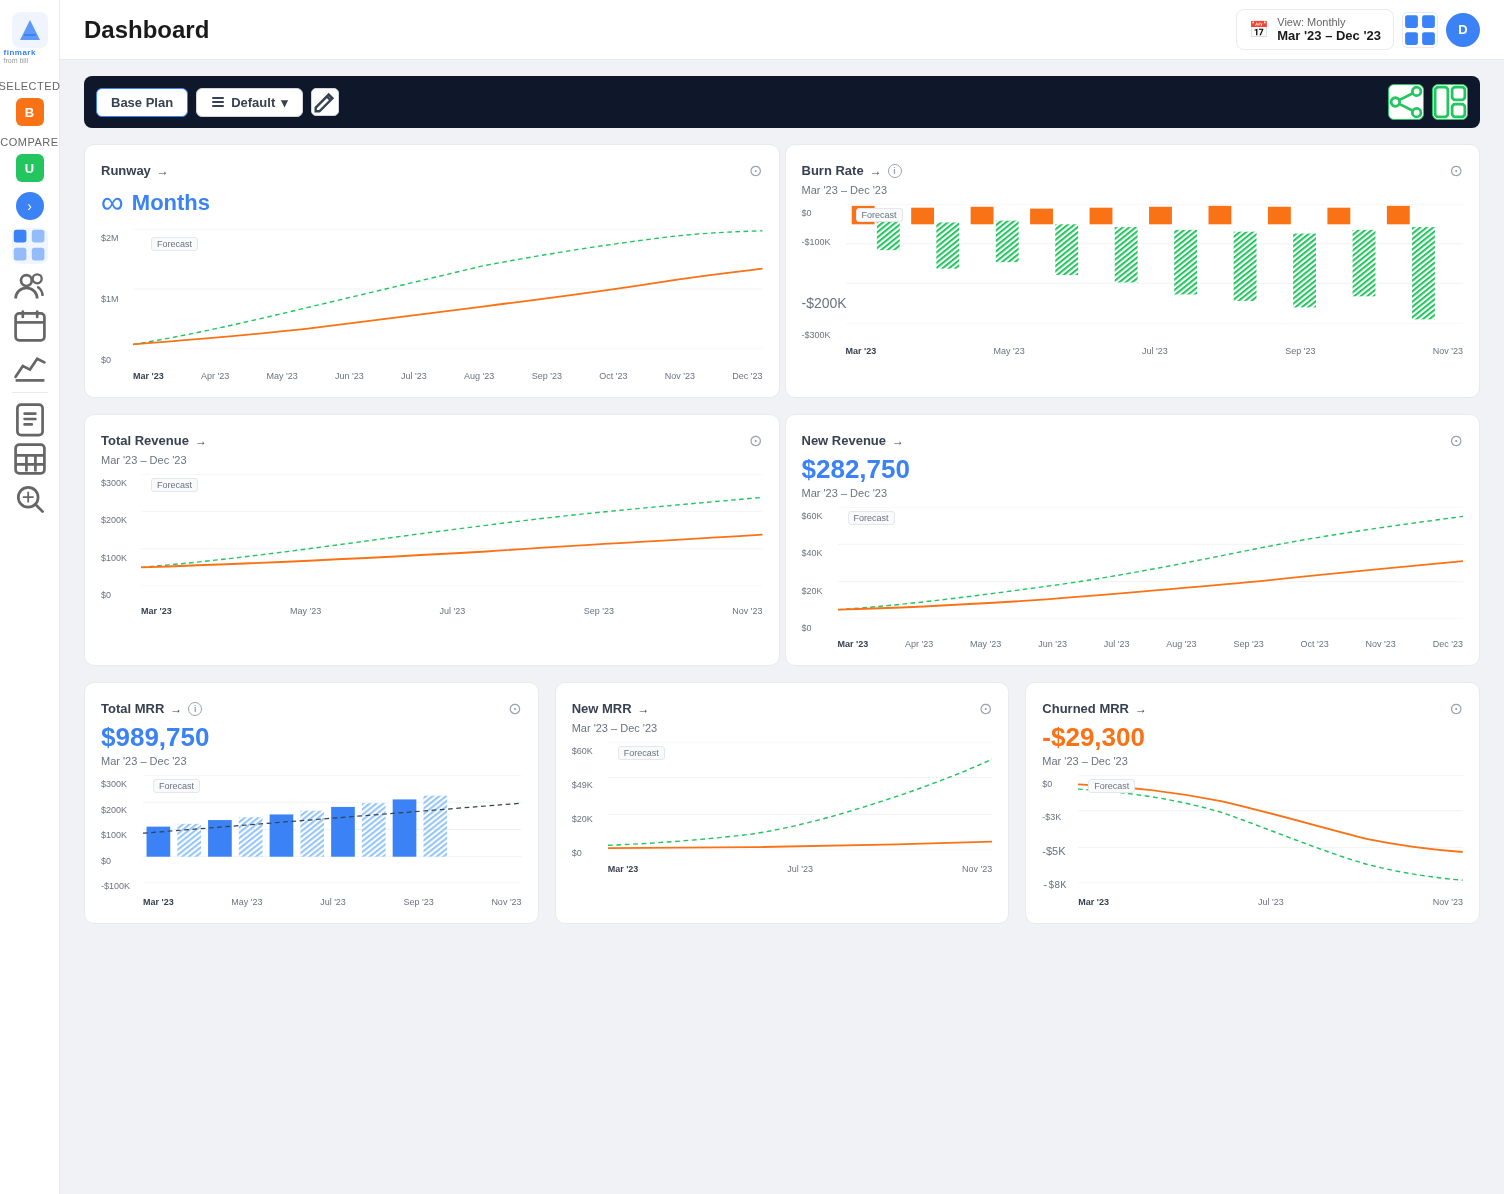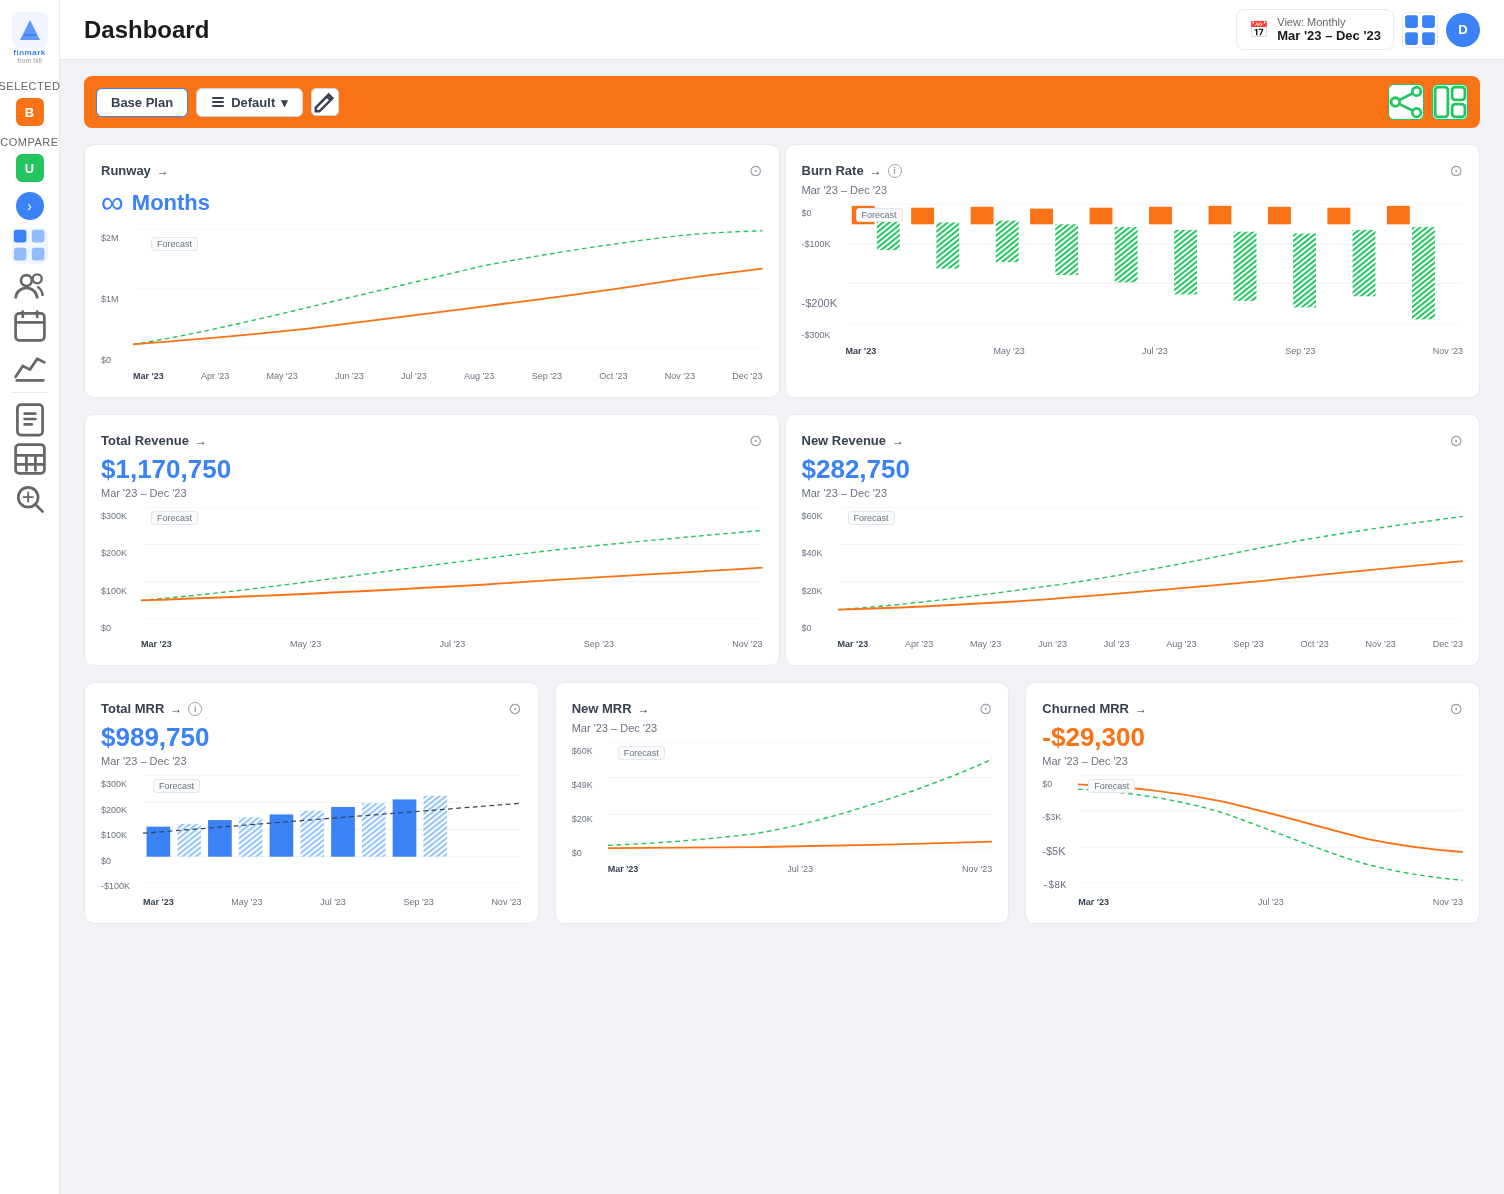--- a/index.html
+++ b/index.html
@@ -144,21 +144,21 @@
 
     
     .content {
       flex: 1;
       overflow-y: auto;
       padding: 16px 24px;
     }
 
     
     .toolbar {
-      background: #f97316;
+      background: #0f172a;
       border-radius: 8px;
       padding: 8px 12px;
       display: flex;
       align-items: center;
       justify-content: space-between;
       margin-bottom: 16px;
     }
     .toolbar-left {
       display: flex;
       align-items: center;
@@ -289,21 +289,21 @@
     
     .content::-webkit-scrollbar { width: 6px; }
     .content::-webkit-scrollbar-track { background: transparent; }
     .content::-webkit-scrollbar-thumb { background: #d1d5db; border-radius: 3px; }
   </style>
 </head>
 <body>
 
 <div class="sidebar">
 
-  <div style="display:flex;flex-direction:column;align-items:center;margin-bottom:8px;">
+  <div style="display:flex;flex-direction:column;align-items:flex-start;margin-bottom:8px;">
     <svg width="36" height="36" viewBox="0 0 36 36">
       <rect width="36" height="36" rx="8" fill="#f0f4ff"></rect>
       <polygon points="8,28 18,8 28,28" fill="#3b82f6" opacity="0.8"></polygon>
       <rect x="12" y="22" width="12" height="2" fill="#3b82f6"></rect>
     </svg>
     <span style="font-size:8px;color:#3b82f6;font-weight:700;letter-spacing:0.5px;">finmark</span>
     <span style="font-size:7px;color:#999;">from bill</span>
   </div>
 
   <span class="sidebar-section-label">Selected</span>
@@ -491,21 +491,21 @@
             <span class="info-icon">i</span>
           </span>
           <span class="card-menu">⊙</span>
         </div>
         <div class="card-date-range">Mar '23 – Dec '23</div>
 
         <div style="position:relative;height:140px;">
           <div style="position:absolute;left:0;top:0;height:100%;display:flex;flex-direction:column;justify-content:space-between;padding:4px 0;">
             <span style="font-size:9px;color:#6b7280;">$0</span>
             <span style="font-size:9px;color:#6b7280;">-$100K</span>
-            <span style="font-size:11px;color:#6b7280;margin-top:28px;">-$200K</span>
+            <span style="font-size:14px;color:#6b7280;margin-top:28px;">-$200K</span>
             <span style="font-size:9px;color:#6b7280;">-$300K</span>
           </div>
           <svg viewBox="0 0 540 130" preserveAspectRatio="none" style="position:absolute;left:44px;top:0;width:calc(100% - 44px);height:120px;">
             <line x1="0" y1="0" x2="540" y2="0" stroke="#e5e7eb" stroke-width="0.5"></line>
             <line x1="0" y1="43" x2="540" y2="43" stroke="#e5e7eb" stroke-width="0.5"></line>
             <line x1="0" y1="86" x2="540" y2="86" stroke="#e5e7eb" stroke-width="0.5"></line>
             <line x1="0" y1="130" x2="540" y2="130" stroke="#e5e7eb" stroke-width="0.5"></line>
 
             <rect x="5" y="2" width="20" height="20" fill="#f97316"></rect>
             <rect x="57" y="4" width="20" height="18" fill="#f97316"></rect>
@@ -549,21 +549,20 @@
     <div class="dashboard-grid">
 
       <div class="card">
         <div class="card-header">
           <span class="card-title">
             <span>Total Revenue</span>
             <span class="card-title-arrow">→</span>
           </span>
           <span class="card-menu">⊙</span>
         </div>
-        <div class="card-value">$1,170,750</div>
         <div class="card-date-range">Mar '23 – Dec '23</div>
         <div style="position:relative;height:130px;">
           <div style="position:absolute;left:0;top:0;height:100%;display:flex;flex-direction:column;justify-content:space-between;padding:4px 0;">
             <span style="font-size:9px;color:#6b7280;">$300K</span>
             <span style="font-size:9px;color:#6b7280;">$200K</span>
             <span style="font-size:9px;color:#6b7280;">$100K</span>
             <span style="font-size:9px;color:#6b7280;">$0</span>
           </div>
           <svg viewBox="0 0 540 120" preserveAspectRatio="none" style="position:absolute;left:40px;top:0;width:calc(100% - 40px);height:112px;">
             <line x1="0" y1="0" x2="540" y2="0" stroke="#e5e7eb" stroke-width="0.5"></line>

